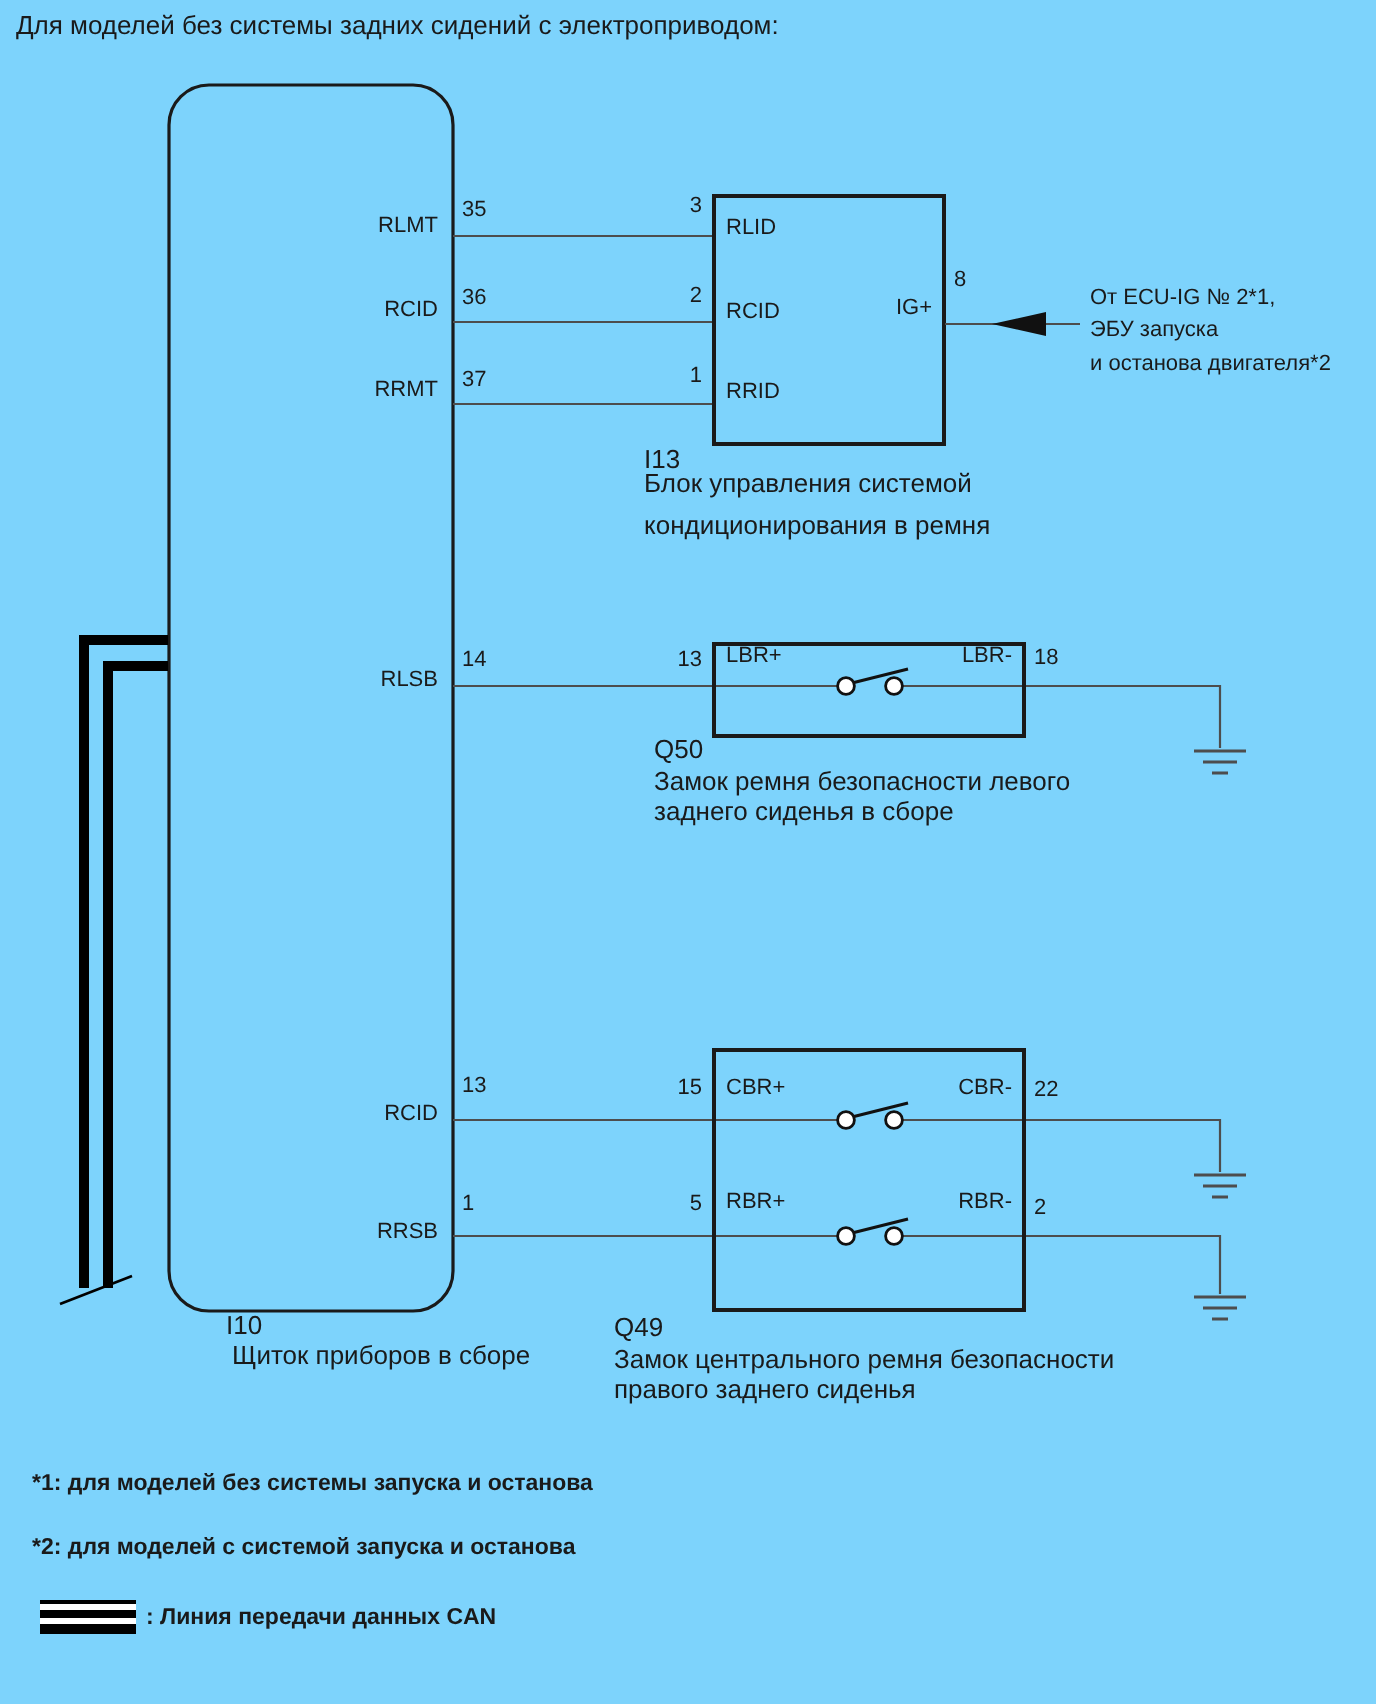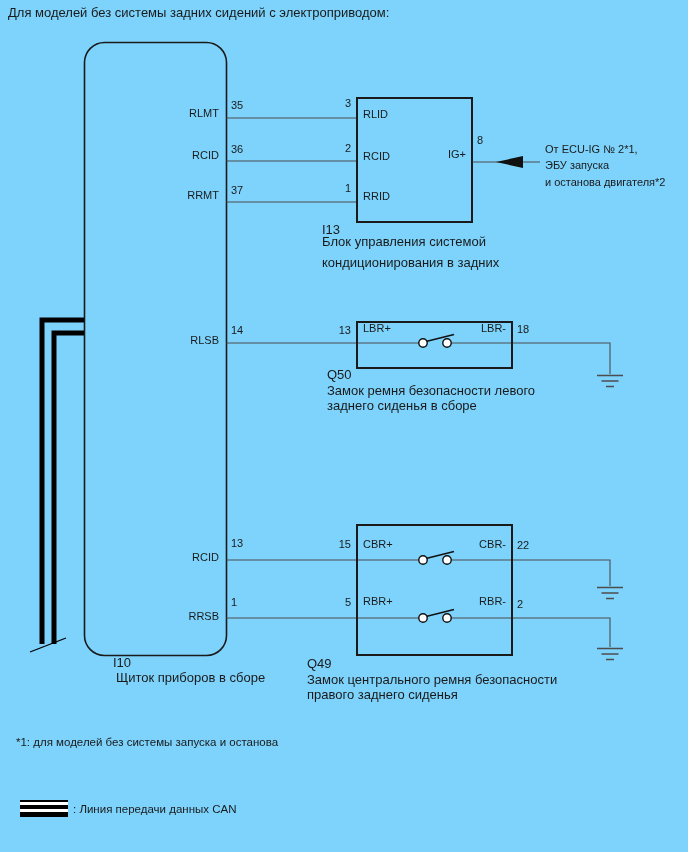--- a/index.html
+++ b/index.html
@@ -10,21 +10,21 @@
   .box2 {fill:none;stroke:#1a1a1a;stroke-width:2;}
   .wire {fill:none;stroke:#4d4d4d;stroke-width:1.1;}
   .gnd  {fill:none;stroke:#4d4d4d;stroke-width:1.5;}
   .can  {fill:none;stroke:#000;stroke-width:5;}
   .sw   {stroke:#111;stroke-width:1.4;fill:#fff;}
   .swl  {stroke:#111;stroke-width:1.6;}
   .lbl{position:absolute;font-size:11px;line-height:13px;white-space:nowrap;}
   .r{text-align:right;}
   .title{position:absolute;left:8px;top:5px;font-size:13px;line-height:16px;white-space:nowrap;}
   .cap{position:absolute;font-size:13px;line-height:14px;white-space:nowrap;}
-  .fn{position:absolute;font-size:11.5px;line-height:14px;white-space:nowrap;}
+  .fn{position:absolute;font-size:11.5px;line-height:14px;white-space:nowrap;font-weight:bold;}
   .can-swatch{position:absolute;left:20px;top:800px;width:48px;height:17px;
     background:linear-gradient(to bottom,#000 0 2px,#fff 2px 5px,#000 5px 9px,#fff 9px 12px,#000 12px 17px);}
 </style>
 </head>
 <body>
 
 <div class="canvas">
 
   <svg width="688" height="852" viewBox="0 0 688 852">
 
@@ -93,21 +93,21 @@
   <div class="lbl" style="left:363px;top:190px">RRID</div>
   <div class="lbl r" style="left:410px;top:148px;width:56px">IG+</div>
   <div class="lbl" style="left:477px;top:134px">8</div>
 
   <div class="lbl" style="left:545px;top:143px">От ECU-IG № 2*1,</div>
   <div class="lbl" style="left:545px;top:159px">ЭБУ запуска</div>
   <div class="lbl" style="left:545px;top:176px">и останова двигателя*2</div>
 
   <div class="cap" style="left:322px;top:223px">I13</div>
   <div class="cap" style="left:322px;top:235px">Блок управления системой</div>
-  <div class="cap" style="left:322px;top:256px">кондиционирования в задних</div>
+  <div class="cap" style="left:322px;top:256px">кондиционирования в ремня</div>
 
   <div class="lbl r" style="left:311px;top:324px;width:40px">13</div>
   <div class="lbl" style="left:363px;top:322px">LBR+</div>
   <div class="lbl r" style="left:446px;top:322px;width:60px">LBR-</div>
   <div class="lbl" style="left:517px;top:323px">18</div>
 
   <div class="cap" style="left:327px;top:368px">Q50</div>
   <div class="cap" style="left:327px;top:384px">Замок ремня безопасности левого</div>
   <div class="cap" style="left:327px;top:399px">заднего сиденья в сборе</div>
 
@@ -122,17 +122,18 @@
   <div class="lbl" style="left:517px;top:598px">2</div>
 
   <div class="cap" style="left:307px;top:657px">Q49</div>
   <div class="cap" style="left:307px;top:673px">Замок центрального ремня безопасности</div>
   <div class="cap" style="left:307px;top:688px">правого заднего сиденья</div>
 
   <div class="cap" style="left:113px;top:656px">I10</div>
   <div class="cap" style="left:116px;top:671px">Щиток приборов в сборе</div>
 
   <div class="fn" style="left:16px;top:735px">*1: для моделей без системы запуска и останова</div>
+  <div class="fn" style="left:16px;top:767px">*2: для моделей с системой запуска и останова</div>
 
   <div class="can-swatch"></div>
   <div class="fn" style="left:73px;top:802px">: Линия передачи данных CAN</div>
 
 </div>
 
 </body></html>

